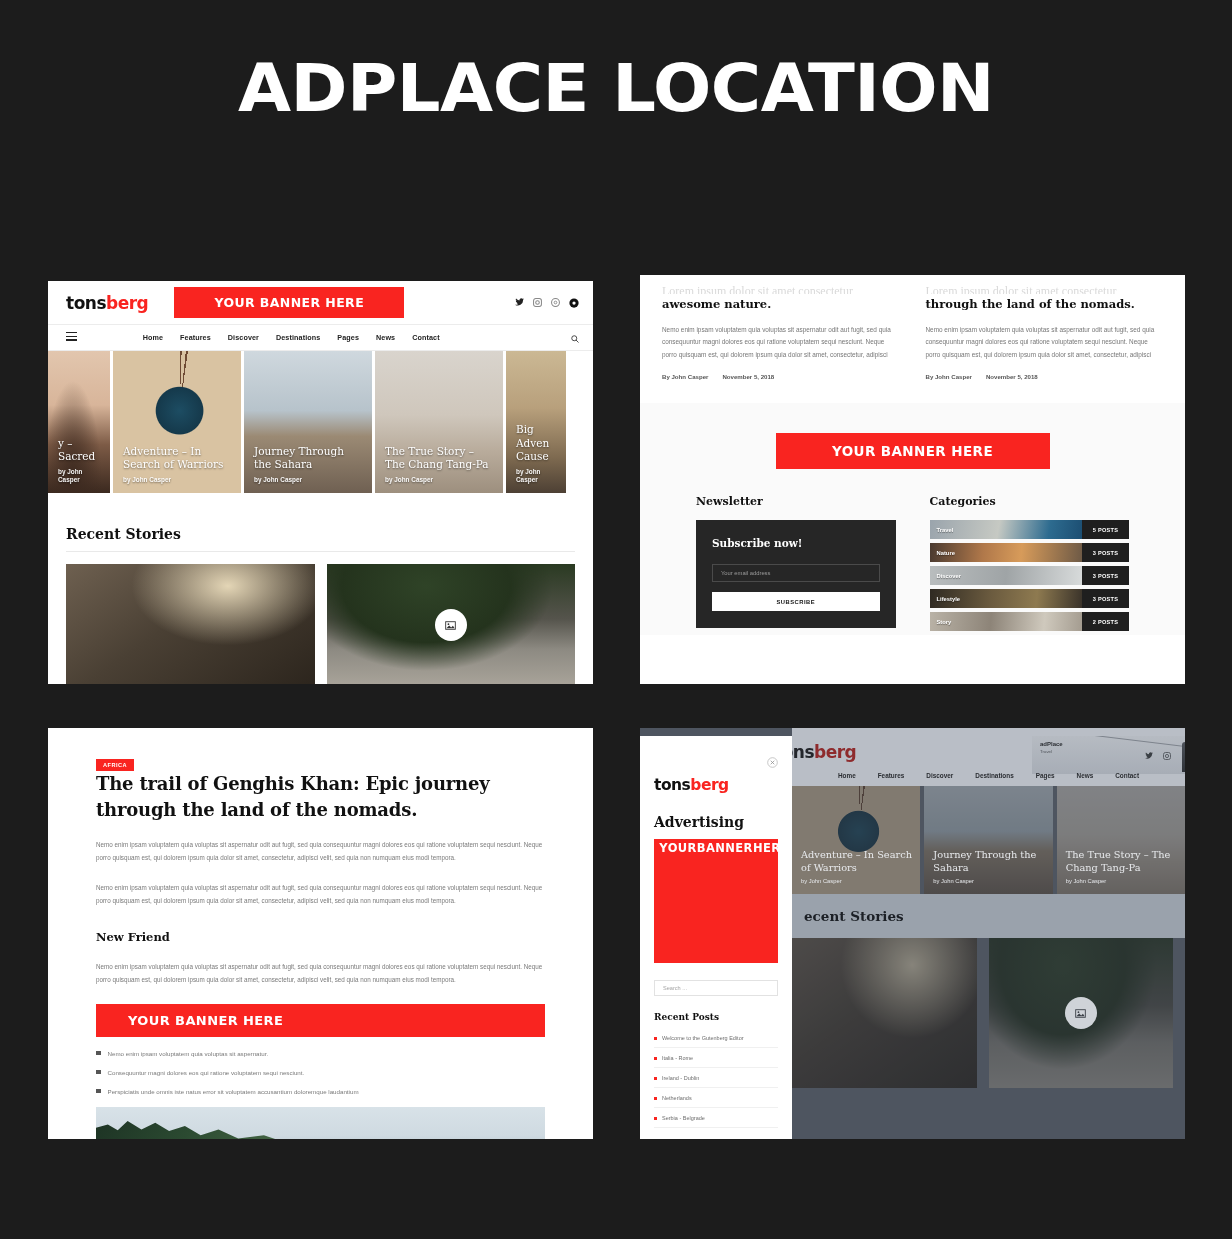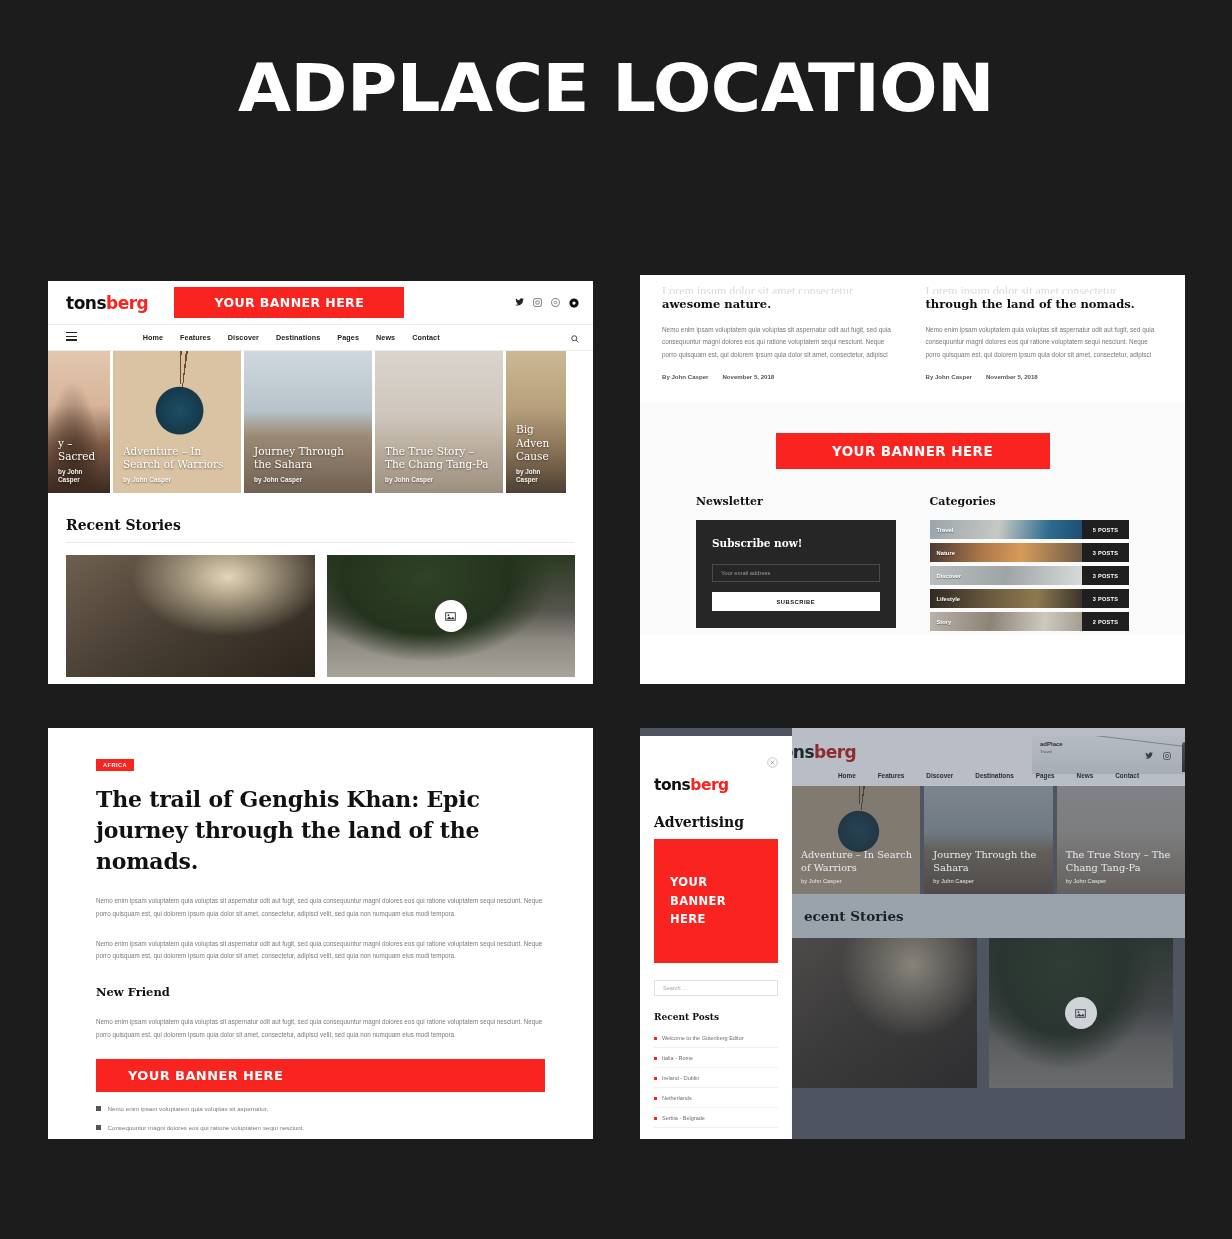--- a/index.html
+++ b/index.html
@@ -66,21 +66,21 @@
       radial-gradient(ellipse at 40% 95%, #3d2a20 0%, rgba(61,42,32,0) 55%),
       linear-gradient(#e2c6ae 0%, #d8b59a 38%, #7d5b46 66%, #3b291f 100%); }
   .ph-yurt { background:
       radial-gradient(circle at 52% 42%, #1d4d63 0%, #15394b 22%, rgba(0,0,0,0) 23%),
       conic-gradient(from 0deg at 52% 42%, #6e4a33 0 2deg, #d9c3a2 2deg 6deg, #6e4a33 6deg 8deg, #d9c3a2 8deg 12deg);
       background-color:#8a6a4b; }
   .ph-sahara { background: linear-gradient(#cfd8de 0%, #b7c3cb 42%, #9b8a74 60%, #6f6052 100%); }
   .ph-tang { background: linear-gradient(#d9d4cd 0%, #cfc7bc 45%, #b9ac9c 70%, #9d8f7e 100%); }
   .ph-big { background: linear-gradient(#cbb894 0%, #b8a07c 40%, #7e6a50 75%, #4d4034 100%); }
 
-  .p1-recent { padding: 24px 18px 0 18px; }
+  .p1-recent { padding: 33px 18px 0 18px; }
   .rs-title { font-family: "DejaVu Serif", serif; font-size: 14px; color: #111; font-weight: 700; }
   .rs-rule { border-bottom: 1px solid #e9e9e9; margin-top: 9px; }
   .rs-imgs { display: flex; gap: 12px; margin-top: 12px; }
   .rs-imgs > div { flex: 1; height: 122px; position: relative; overflow: hidden; }
   .ph-potter { background:
       radial-gradient(ellipse at 65% 18%, rgba(255,240,205,.85) 0%, rgba(255,240,205,0) 42%),
       linear-gradient(145deg, #6e6050 0%, #4a4034 45%, #2c251d 100%); }
   .ph-eleph { background:
       radial-gradient(ellipse at 40% 18%, #2f4327 0%, #24331d 40%, rgba(0,0,0,0) 60%),
       linear-gradient(#2a3a22 0%, #55544c 45%, #8d8a82 70%, #a9a49a 100%); }
@@ -128,22 +128,22 @@
     margin-top: 10px; height: 19px; background: #fff; color: #111;
     font-size: 5.8px; font-weight: 700; letter-spacing: .5px;
     display: flex; align-items: center; justify-content: center;
   }
 
   
   #p3 { left: 48px; top: 447px; width: 545px; height: 411px; padding: 0; }
   .p3-inner { padding: 25px 48px 0 48px; }
   .tag { display: inline-block; background: #f92420; color: #fff; font-size: 5.6px;
     font-weight: 700; padding: 3px 7px; letter-spacing: .5px; }
-  .p3-h1 { font-family: "DejaVu Serif", serif; font-size: 22px; font-weight: 700;
-    color: #111; line-height: 1.42; margin-top: 13px; letter-spacing: -0.2px; }
+  .p3-h1 { font-family: "DejaVu Serif", serif; font-size: 18px; font-weight: 700;
+    color: #111; line-height: 1.42; letter-spacing: -0.2px; }
   .p3-p { font-size: 6.3px; color: #7a7a7a; line-height: 2.05; margin-top: 17px; }
   .p3-h2 { font-family: "DejaVu Serif", serif; font-size: 11.5px; font-weight: 700; color: #111; margin-top: 22px; }
   #p3-banner { width: 100%; height: 33px; font-size: 13px; justify-content: flex-start; padding-left: 32px; margin-top: 17px; }
   .p3-list { list-style: none; margin-top: 13px; }
   .p3-list li { font-size: 6.2px; color: #7a7a7a; margin-bottom: 12px; display: flex; gap: 7px; align-items: center; }
   .sq { width: 4.5px; height: 4.5px; background: #555; flex: 0 0 auto; }
   .p3-photo { margin-top: 12px; height: 52px; background:
       linear-gradient(#d8e2e8 0%, #cfdae1 55%, #a9bcc7 100%); position: relative; overflow: hidden; }
   .p3-trees { position: absolute; left: 0; bottom: 0; width: 44%; height: 80%;
       background: linear-gradient(120deg,#1d3324 0%,#2b4a31 45%,#4a6b48 100%);
@@ -177,21 +177,21 @@
   .d-imgs { display: flex; gap: 12px; padding: 0 12px 0 0; height: 150px; }
   .d-imgs > div { flex: 1; position: relative; overflow: hidden; }
   .dim-ov { position: absolute; inset: 0; background: rgba(48,56,68,.52); }
 
   .p4-side { position: absolute; left: 0; top: 8px; width: 152px; bottom: 0; background: #fff; z-index: 5; }
   .side-close { position: absolute; right: 14px; top: 18px; }
   .side-pad { padding: 40px 14px 0 14px; }
   .side-logo { font-family: "DejaVu Sans", sans-serif; font-weight: 700; font-size: 15.5px; color: #111; letter-spacing: -0.5px; }
   .side-logo i { color: #f92420; font-style: normal; }
   .side-h { font-family: "DejaVu Serif", serif; font-size: 14px; font-weight: 700; color: #111; margin-top: 20px; }
-  #p4-banner { width: 100%; height: 124px; margin-top: 9px; flex-direction: column;
+  #p4-banner { width: 100%; height: 124px; margin-top: 9px; 
     align-items: flex-start; justify-content: center; padding-left: 16px; font-size: 11.5px; line-height: 1.6; }
   .side-search { margin-top: 17px; height: 16px; border: 1px solid #e2e2e2;
     display: flex; align-items: center; padding-left: 8px; font-size: 5.6px; color: #a5a5a5; }
   .side-h2 { font-family: "DejaVu Serif", serif; font-size: 9px; font-weight: 700; color: #111; margin-top: 16px; }
   .side-posts { list-style: none; margin-top: 6px; }
   .side-posts li { font-size: 5.5px; color: #6e6e6e; padding: 6.5px 0 6.5px 8px;
     border-bottom: 1px solid #f0f0f0; position: relative; }
   .side-posts li::before { content: ""; position: absolute; left: 0; top: 9px;
     width: 3px; height: 3px; background: #f92420; }
 </style>

